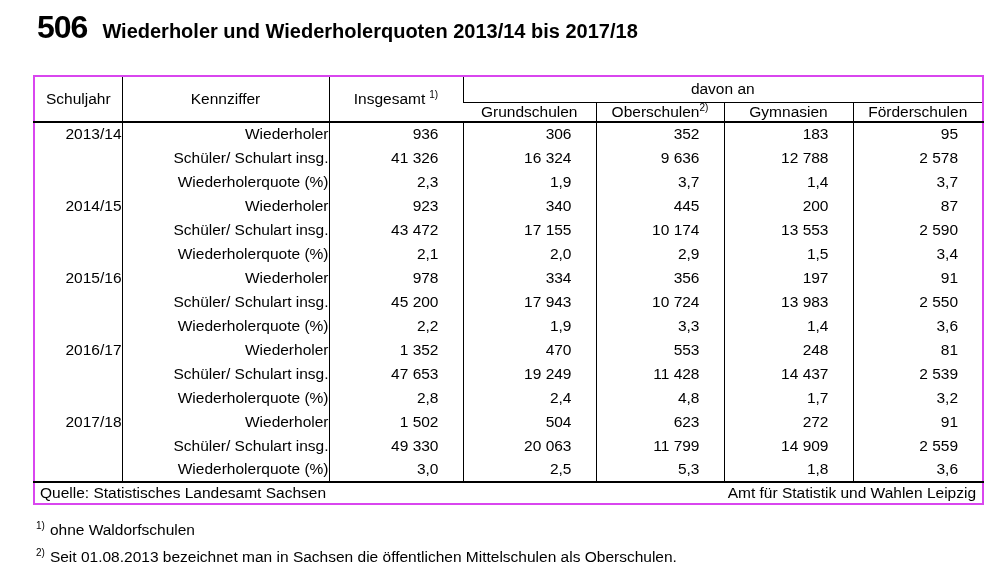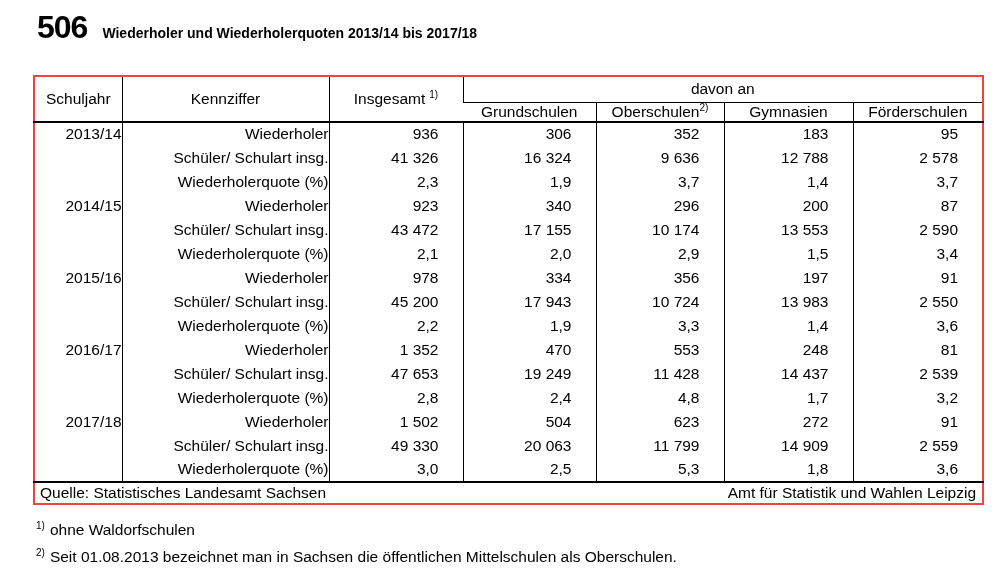--- a/index.html
+++ b/index.html
@@ -8,28 +8,28 @@
     background: #ffffff; color: #000000;
     font-family: "Liberation Sans", sans-serif;
     overflow: hidden;
   }
   
   .title-row {
     display: flex; align-items: baseline; gap: 15px;
     padding: 9px 8px 0 37px;
   }
   .page-number { font-size: 32px; font-weight: bold; letter-spacing: -1px; }
-  .page-title  { font-size: 14px; font-weight: bold; }
+  .page-title  { font-size: 20px; font-weight: bold; }
 
   
   table.stats {
     margin: 29px 0 0 33px;
     width: 949px;
     border-collapse: collapse;
-    border: 2px solid #ef4444;
+    border: 2px solid #d946ef;
     table-layout: fixed;
     font-size: 15.5px;
   }
   table.stats th, table.stats td {
     border-left: 1px solid #000;
     font-weight: normal;
     white-space: nowrap;
     overflow: hidden;
   }
   table.stats th:first-child, table.stats td:first-child { border-left: none; }
@@ -120,21 +120,21 @@
         <td class="col-num">1,9</td>
         <td class="col-num">3,7</td>
         <td class="col-num">1,4</td>
         <td class="col-num">3,7</td>
       </tr>
       <tr>
         <td class="col-year">2014/15</td>
         <td class="col-label">Wiederholer</td>
         <td class="col-num">923</td>
         <td class="col-num">340</td>
-        <td class="col-num">296</td>
+        <td class="col-num">445</td>
         <td class="col-num">200</td>
         <td class="col-num">87</td>
       </tr>
       <tr>
         <td class="col-year"></td>
         <td class="col-label">Schüler/ Schulart insg.</td>
         <td class="col-num">43 472</td>
         <td class="col-num">17 155</td>
         <td class="col-num">10 174</td>
         <td class="col-num">13 553</td>

